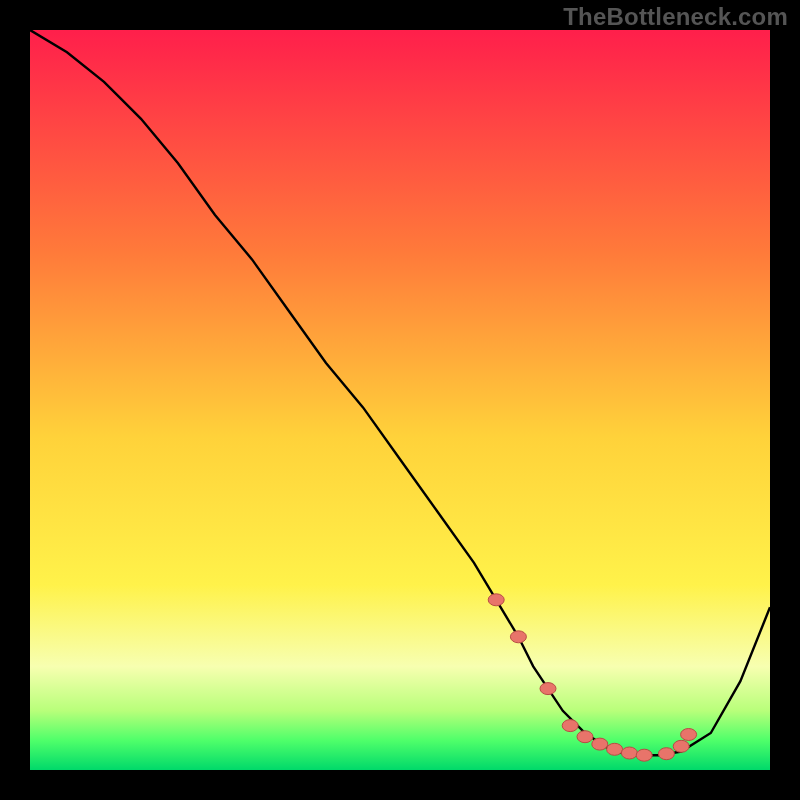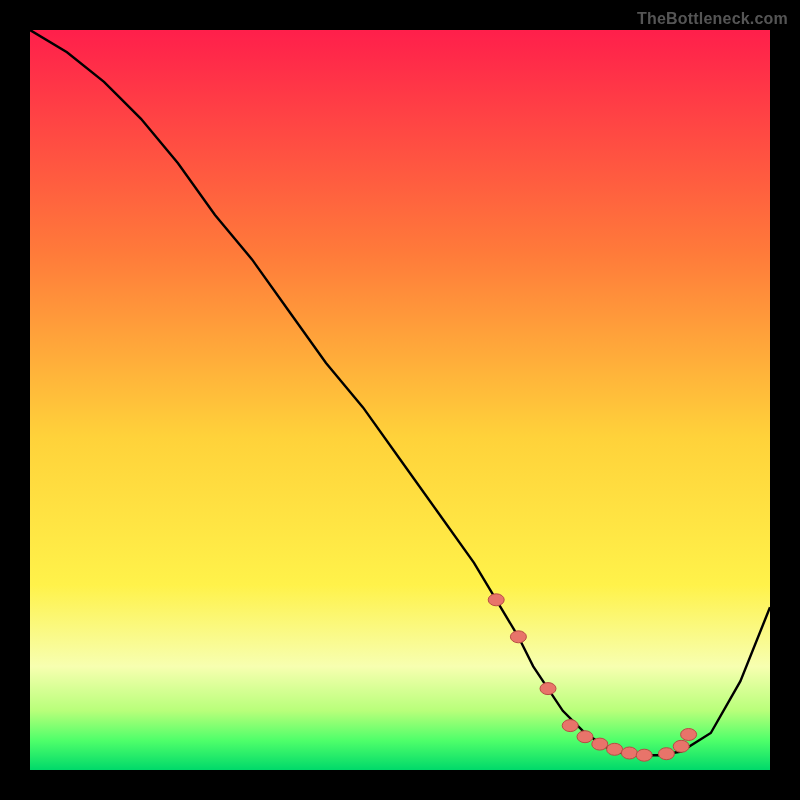--- a/index.html
+++ b/index.html
@@ -14,24 +14,24 @@
   .frame {
     position: absolute;
     top: 0;
     left: 0;
     width: 800px;
     height: 800px;
     background: #000;
   }
   .watermark {
     position: absolute;
-    top: 10px;
+    top: 3px;
     right: 12px;
     color: #555;
-    font-size: 16px;
+    font-size: 24px;
     font-weight: 600;
     letter-spacing: 0.2px;
     z-index: 10;
   }
   svg.plot {
     position: absolute;
     top: 0;
     left: 0;
     width: 800px;
     height: 800px;

